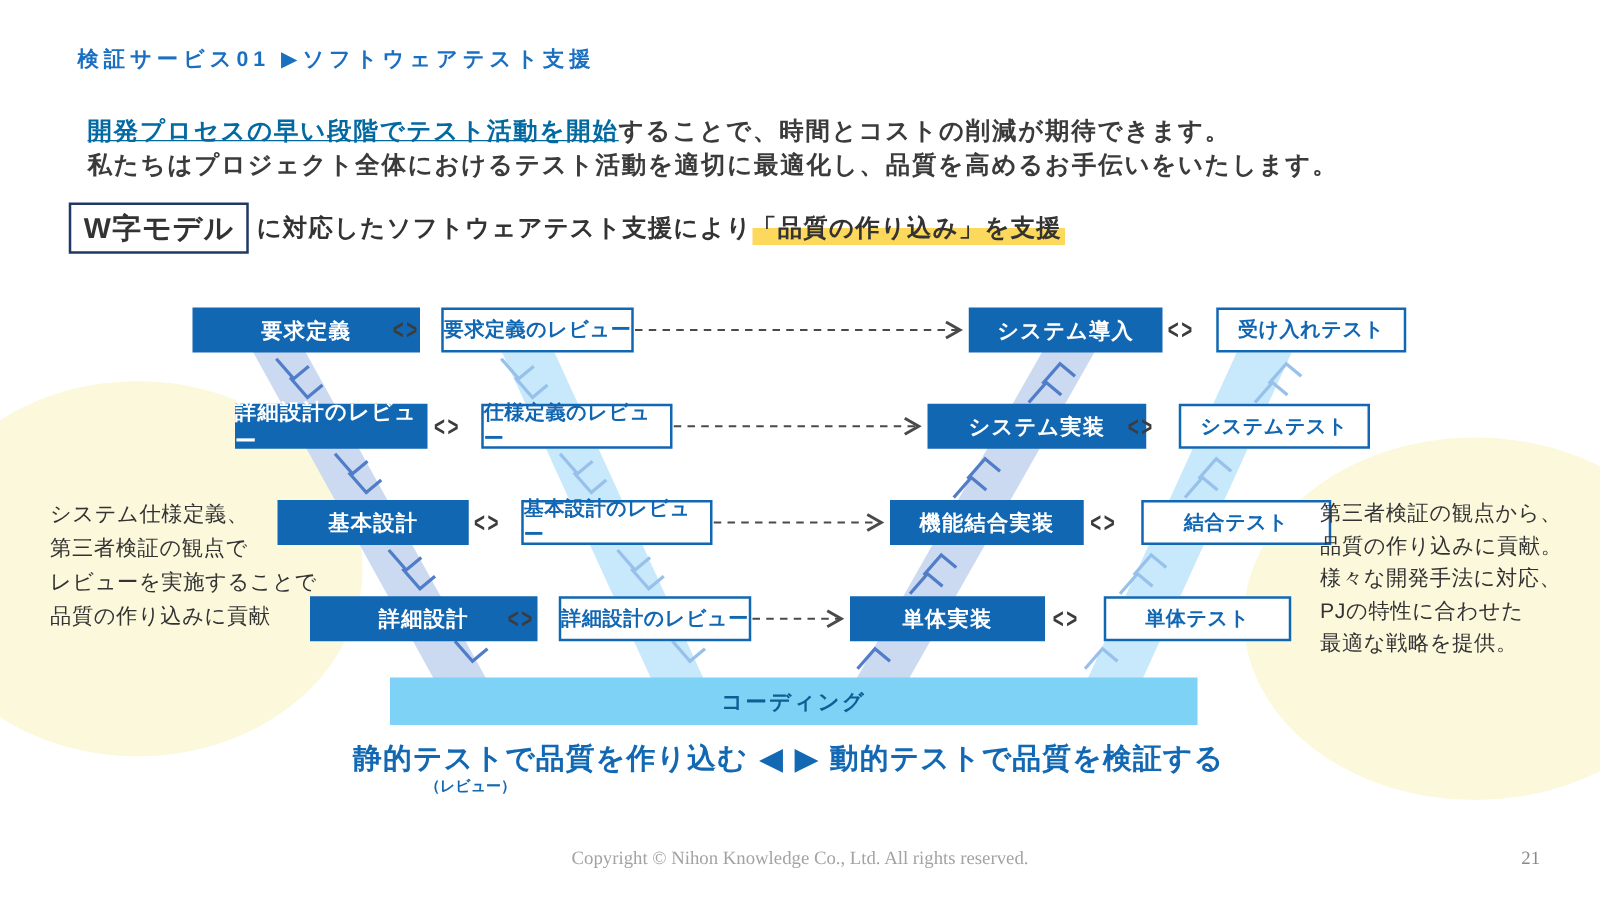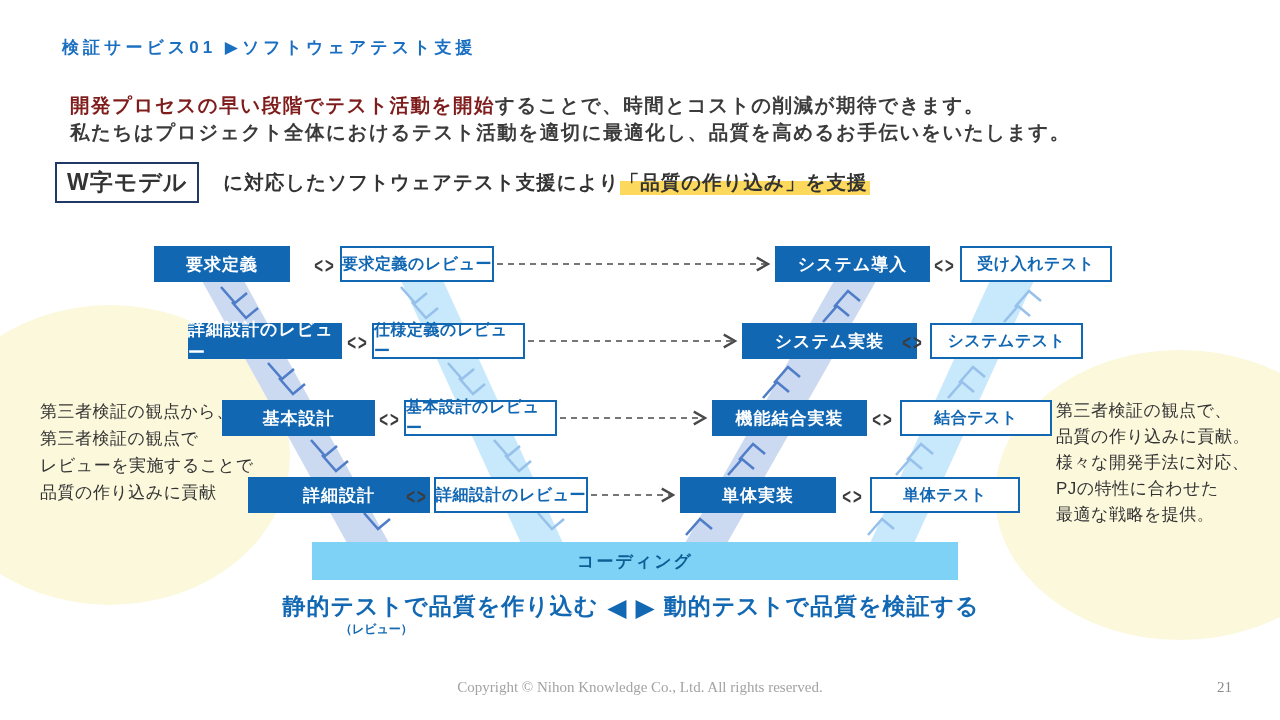--- a/index.html
+++ b/index.html
@@ -6,32 +6,32 @@
   body{
     width:1280px;height:720px;position:relative;background:#ffffff;overflow:hidden;
     font-family:"Liberation Sans","DejaVu Sans",sans-serif;
   }
   .ellipse{position:absolute;background:#FBF8DC;border-radius:50%;z-index:0;}
   #svg-layer{position:absolute;left:0;top:0;z-index:1;}
   .header{position:absolute;left:62px;top:36px;font-size:17px;font-weight:bold;
     color:#1B6FC1;letter-spacing:4px;z-index:2;}
   .intro{position:absolute;left:70px;top:92px;font-size:19.5px;font-weight:bold;
     color:#3B3B3B;line-height:27px;letter-spacing:1.5px;z-index:2;}
-  .intro .em{color:#7f1d1d;}
-  .wrow{position:absolute;left:55px;top:162px;display:flex;align-items:center;gap:24px;z-index:2;}
+  .intro .em{color:#0369a1;text-decoration:underline;}
+  .wrow{position:absolute;left:55px;top:162px;display:flex;align-items:center;gap:6px;z-index:2;}
   .wbox{border:2px solid #1F3864;padding:3px 10px;font-size:23px;font-weight:bold;
     color:#333;letter-spacing:1px;background:#fff;}
   .wdesc{font-size:19.5px;font-weight:bold;color:#333;letter-spacing:1px;}
   .hl{background:linear-gradient(transparent 42%, #FCD85C 42%);padding:0 2px 2px 0;}
   .stage{position:absolute;height:36px;background:#1267B3;color:#fff;font-weight:bold;
     font-size:17px;display:flex;align-items:center;justify-content:center;
     letter-spacing:1px;z-index:2;}
   .review{position:absolute;height:32px;background:#fff;border:2px solid #1267B3;
     color:#1267B3;font-weight:bold;font-size:16px;display:flex;align-items:center;
-    justify-content:center;letter-spacing:0.5px;z-index:2;}
+    justify-content:center;letter-spacing:0.5px;z-index:2;margin-left:13px;}
   .connector{position:absolute;width:26px;height:36px;display:flex;align-items:center;
     justify-content:center;color:#3C3C3C;font-weight:bold;font-size:15px;
     letter-spacing:2px;transform:scaleY(1.5);z-index:2;}
   .coding{position:absolute;left:312px;top:542px;width:646px;height:38px;background:#7ED2F6;
     color:#0D5E93;font-weight:bold;font-size:17px;display:flex;align-items:center;
     justify-content:center;letter-spacing:2px;z-index:2;}
   .annot{position:absolute;font-size:17px;color:#333;z-index:2;letter-spacing:0.5px;}
   .annot-left{left:40px;top:398px;line-height:27px;}
   .annot-right{left:1056px;top:398px;line-height:26px;}
   .caption{position:absolute;top:591px;left:0;width:1262px;display:flex;
@@ -114,21 +114,21 @@
 <div class="intro">
   <div><span class="em">開発プロセスの早い段階でテスト活動を開始</span><span>することで、時間とコストの削減が期待できます。</span></div>
   <div>私たちはプロジェクト全体におけるテスト活動を適切に最適化し、品質を高めるお手伝いをいたします。</div>
 </div>
 
 <div class="wrow">
   <span class="wbox">W字モデル</span>
   <span class="wdesc"><span>に対応したソフトウェアテスト支援により</span><span class="hl">「品質の作り込み」を支援</span></span>
 </div>
 
-<div class="stage" style="left:154px;top:246px;width:136px;">要求定義</div>
+<div class="stage" style="left:154px;top:246px;width:182px;">要求定義</div>
 <div class="connector" style="left:312px;top:246px;">&lt;&gt;</div>
 <div class="review" style="left:340px;top:246px;width:150px;">要求定義のレビュー</div>
 <div class="stage" style="left:775px;top:246px;width:155px;">システム導入</div>
 <div class="connector" style="left:932px;top:246px;">&lt;&gt;</div>
 <div class="review" style="left:960px;top:246px;width:148px;">受け入れテスト</div>
 
 <div class="stage" style="left:188px;top:323px;width:154px;">詳細設計のレビュー</div>
 <div class="connector" style="left:345px;top:323px;">&lt;&gt;</div>
 <div class="review" style="left:372px;top:323px;width:149px;">仕様定義のレビュー</div>
 <div class="stage" style="left:742px;top:323px;width:175px;">システム実装</div>
@@ -145,27 +145,27 @@
 <div class="stage" style="left:248px;top:477px;width:182px;">詳細設計</div>
 <div class="connector" style="left:404px;top:477px;">&lt;&gt;</div>
 <div class="review" style="left:434px;top:477px;width:150px;">詳細設計のレビュー</div>
 <div class="stage" style="left:680px;top:477px;width:156px;">単体実装</div>
 <div class="connector" style="left:840px;top:477px;">&lt;&gt;</div>
 <div class="review" style="left:870px;top:477px;width:146px;">単体テスト</div>
 
 <div class="coding">コーディング</div>
 
 <div class="annot annot-left">
-  <div>第三者検証の観点から、</div>
+  <div>システム仕様定義、</div>
   <div>第三者検証の観点で</div>
   <div>レビューを実施することで</div>
   <div>品質の作り込みに貢献</div>
 </div>
 <div class="annot annot-right">
-  <div>第三者検証の観点で、</div>
+  <div>第三者検証の観点から、</div>
   <div>品質の作り込みに貢献。</div>
   <div>様々な開発手法に対応、</div>
   <div>PJの特性に合わせた</div>
   <div>最適な戦略を提供。</div>
 </div>
 
 <div class="caption">
   <span>静的テストで品質を作り込む</span>
   <span class="tri">◀</span>
   <span class="tri">▶</span>

